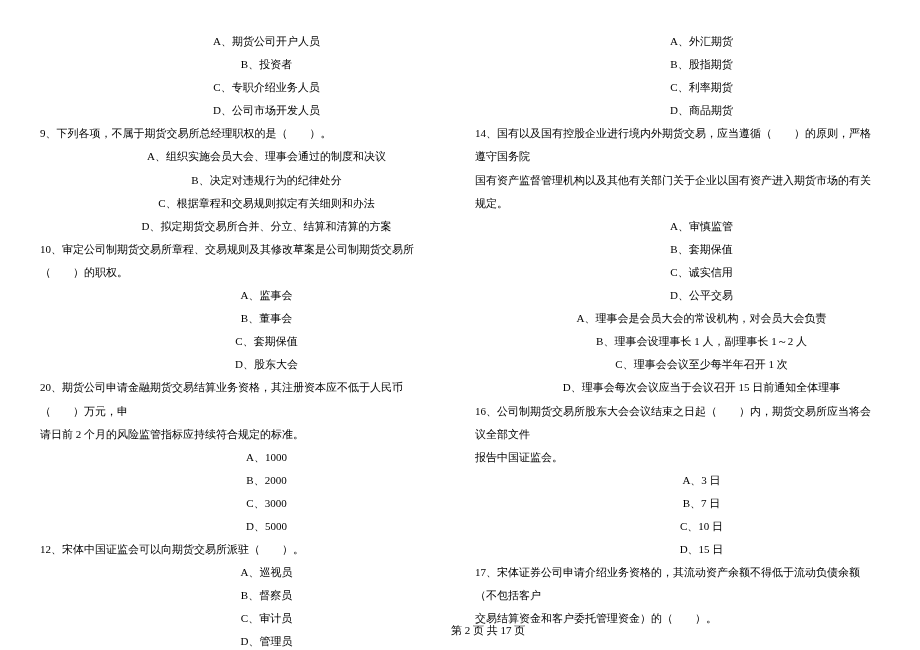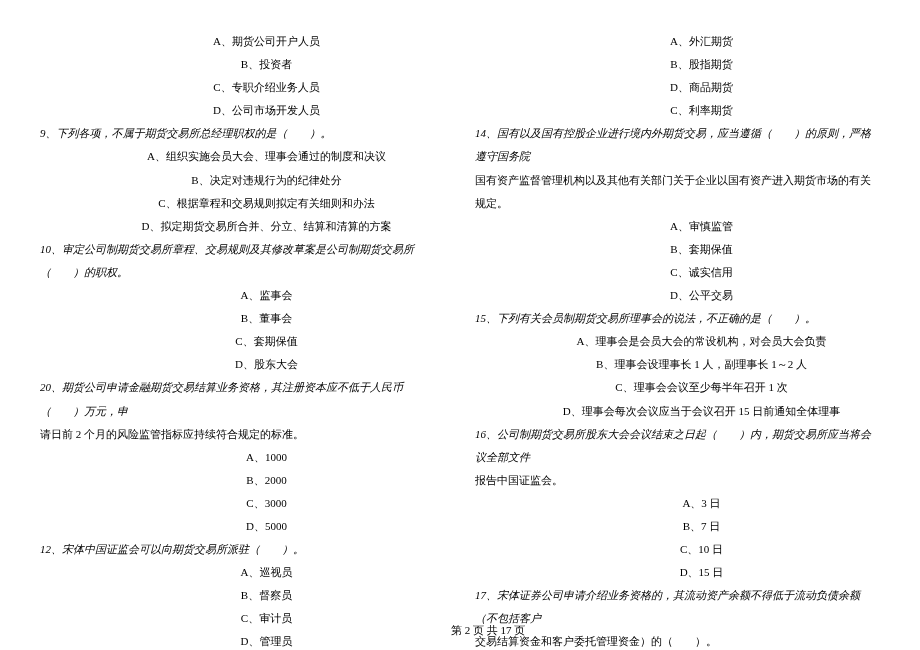--- a/index.html
+++ b/index.html
@@ -22,21 +22,20 @@
     .col {
       flex: 1;
       line-height: 2.1;
     }
     .opt {
       padding-left: 48px;
       text-align: center;
     }
     .q {
       padding-left: 0;
-      font-style: italic;
     }
     .q-cont {
       padding-left: 0;
     }
     .footer {
       position: absolute;
       bottom: 12px;
       width: 100%;
       text-align: center;
       font-size: 11px;
@@ -76,31 +75,30 @@
     <div class="opt">A、巡视员</div>
     <div class="opt">B、督察员</div>
     <div class="opt">C、审计员</div>
     <div class="opt">D、管理员</div>
 
   </div>
 
   <div class="col">
     <div class="opt">A、外汇期货</div>
     <div class="opt">B、股指期货</div>
+    <div class="opt">C、利率期货</div>
     <div class="opt">D、商品期货</div>
-    <div class="opt">C、利率期货</div>
 
     <div class="q">14、国有以及国有控股企业进行境内外期货交易，应当遵循（　　）的原则，严格遵守国务院</div>
     <div class="q-cont">国有资产监督管理机构以及其他有关部门关于企业以国有资产进入期货市场的有关规定。</div>
     <div class="opt">A、审慎监管</div>
     <div class="opt">B、套期保值</div>
     <div class="opt">C、诚实信用</div>
     <div class="opt">D、公平交易</div>
 
-    <div class="q">15、下列有关会员制期货交易所理事会的说法，不正确的是（　　）。</div>
     <div class="opt">A、理事会是会员大会的常设机构，对会员大会负责</div>
     <div class="opt">B、理事会设理事长 1 人，副理事长 1～2 人</div>
     <div class="opt">C、理事会会议至少每半年召开 1 次</div>
     <div class="opt">D、理事会每次会议应当于会议召开 15 日前通知全体理事</div>
 
     <div class="q">16、公司制期货交易所股东大会会议结束之日起（　　）内，期货交易所应当将会议全部文件</div>
     <div class="q-cont">报告中国证监会。</div>
     <div class="opt">A、3 日</div>
     <div class="opt">B、7 日</div>
     <div class="opt">C、10 日</div>

